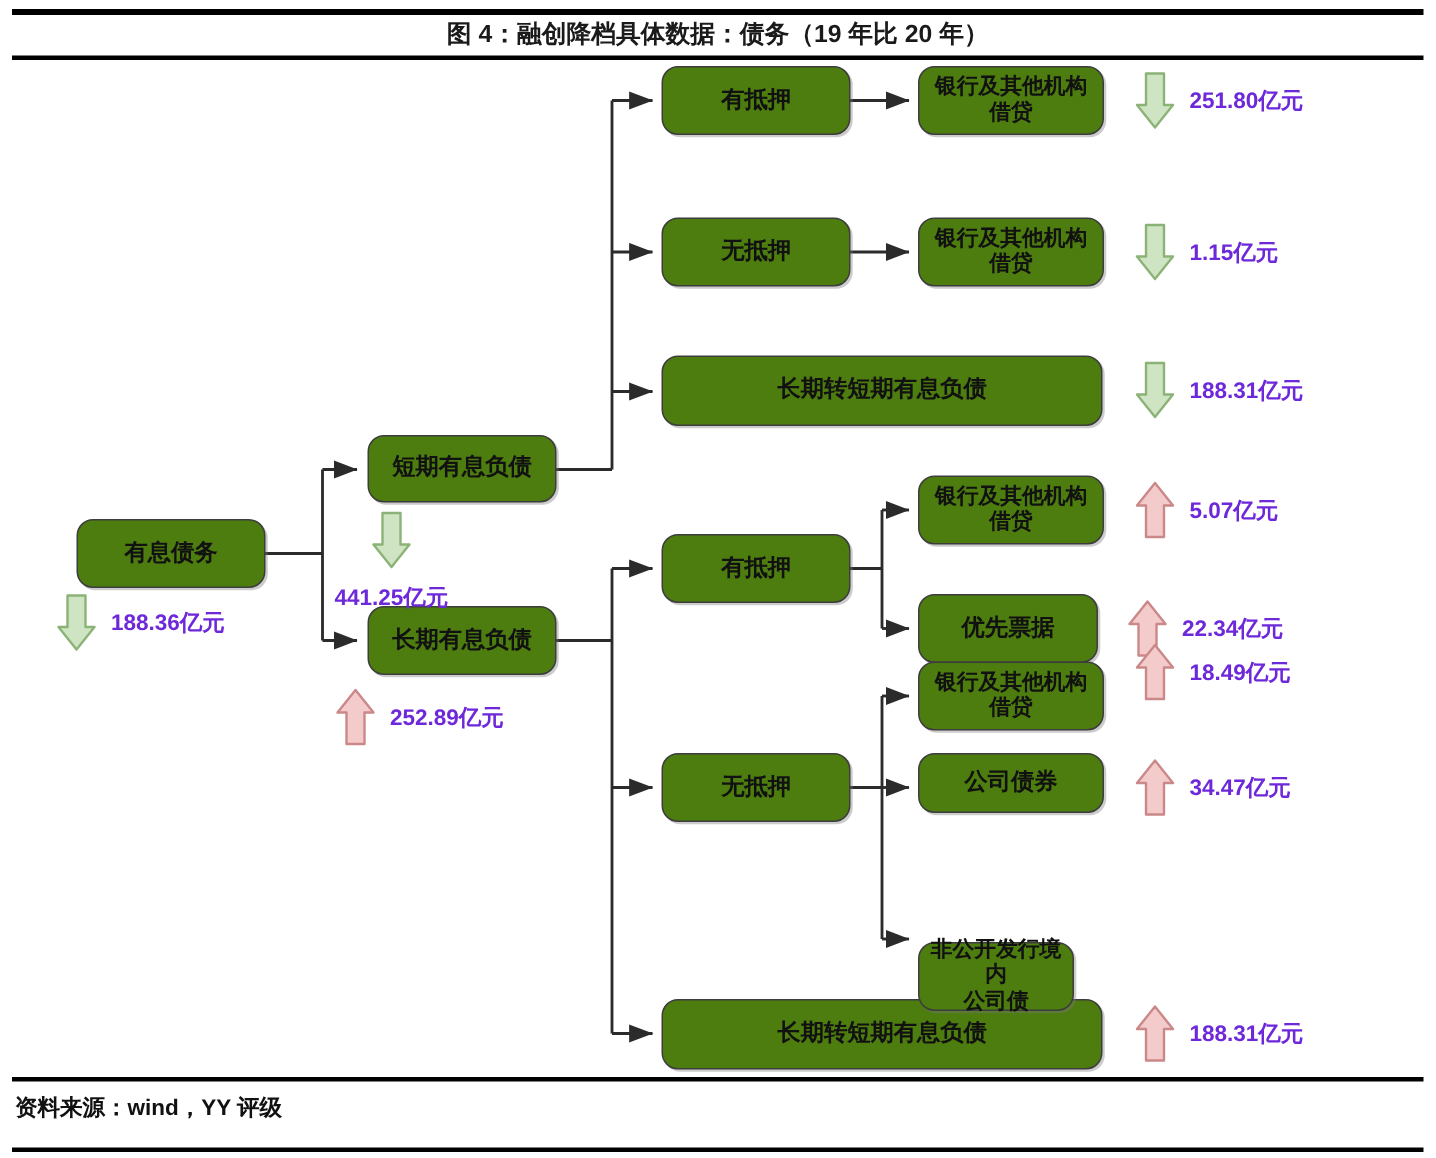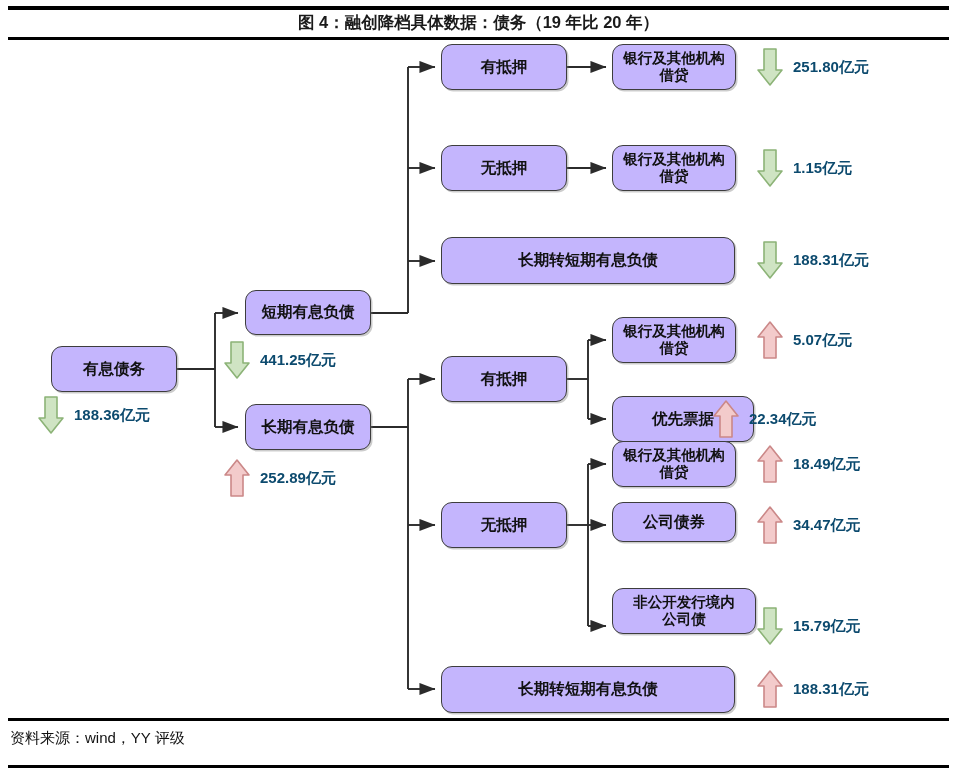--- a/index.html
+++ b/index.html
@@ -43,21 +43,21 @@
     font-weight: bold;
     letter-spacing: 0px;
     white-space: nowrap;
   }
 
   .source-note {
     position: absolute;
     left: 10px;
     top: 729px;
     font-size: 15px;
-    font-weight: normal;
+    font-weight: bold;
     color: #111111;
     white-space: nowrap;
   }
 
   
   #canvas {
     position: absolute;
     left: 0;
     top: 40px;
     width: 957px;
@@ -70,21 +70,21 @@
     width: 957px;
     height: 678px;
   }
 
   
   .node {
     position: absolute;
     box-sizing: border-box;
     border: 1.6px solid #3d3d3d;
     border-radius: 11px;
-    background: #c4b5fd;
+    background: #4d7c0f;
     display: flex;
     align-items: center;
     justify-content: center;
     text-align: center;
     font-size: 15.5px;
     font-weight: bold;
     color: #111111;
     line-height: 1.18;
     box-shadow: 1.5px 1.5px 0px rgba(120,120,120,0.38);
     padding: 0 3px;
@@ -101,21 +101,21 @@
   }
   .arrow-glyph {
     width: 28px;
     height: 40px;
     display: block;
     flex: 0 0 auto;
   }
   .delta-value {
     font-size: 15px;
     font-weight: bold;
-    color: #0c4a6e;
+    color: #6d28d9;
     white-space: nowrap;
   }
 </style>
 </head>
 <body>
 
 <div id="root">
 
   <div class="rule rule-top"></div>
   <div class="fig-title">图 4：融创降档具体数据：债务（19 年比 20 年）</div>
@@ -197,46 +197,46 @@
 
     <div class="node" style="left:441px; top:626px; width:294px; height:47px;">长期转短期有息负债</div>
 
     <div class="node two-line" style="left:612px; top:277px; width:124px; height:46px;">
       <span>
         <span class="nl">银行及其他机构</span>
         <span class="nl">借贷</span>
       </span>
     </div>
 
-    <div class="node" style="left:612px; top:356px; width:142px; height:46px;">优先票据</div>
+    <div class="node" style="left:612px; top:356px; width:120px; height:46px;">优先票据</div>
 
     <div class="node two-line" style="left:612px; top:401px; width:124px; height:46px;">
       <span>
         <span class="nl">银行及其他机构</span>
         <span class="nl">借贷</span>
       </span>
     </div>
 
     <div class="node" style="left:612px; top:462px; width:124px; height:40px;">公司债券</div>
 
-    <div class="node two-line" style="left:612px; top:548px; width:144px; height:46px;">
+    <div class="node two-line" style="left:612px; top:588px; width:104px; height:46px;">
       <span>
         <span class="nl">非公开发行境内</span>
         <span class="nl">公司债</span>
       </span>
     </div>
 
     <div class="delta" style="left:37px; top:355px;">
       <span class="arrow-glyph"><svg viewBox="0 0 28 40" width="28" height="40">
             <path d="M8,2 L20,2 L20,23 L26,23 L14,38 L2,23 L8,23 Z" fill="#cfe4c3" stroke="#8cb377" stroke-width="1.6" stroke-linejoin="round"></path>
           </svg></span>
       <span class="delta-value">188.36亿元</span>
     </div>
 
-    <div class="delta" style="left:223px; top:300px;">
+    <div class="delta" style="left:223px; top:300px;flex-direction:column;">
       <span class="arrow-glyph"><svg viewBox="0 0 28 40" width="28" height="40">
             <path d="M8,2 L20,2 L20,23 L26,23 L14,38 L2,23 L8,23 Z" fill="#cfe4c3" stroke="#8cb377" stroke-width="1.6" stroke-linejoin="round"></path>
           </svg></span>
       <span class="delta-value">441.25亿元</span>
     </div>
 
     <div class="delta" style="left:223px; top:418px;">
       <span class="arrow-glyph"><svg viewBox="0 0 28 40" width="28" height="40">
             <path d="M14,2 L26,17 L20,17 L20,38 L8,38 L8,17 L2,17 Z" fill="#f3cbcb" stroke="#cb8888" stroke-width="1.6" stroke-linejoin="round"></path>
           </svg></span>
@@ -264,47 +264,41 @@
       <span class="delta-value">188.31亿元</span>
     </div>
 
     <div class="delta" style="left:756px; top:280px;">
       <span class="arrow-glyph"><svg viewBox="0 0 28 40" width="28" height="40">
             <path d="M14,2 L26,17 L20,17 L20,38 L8,38 L8,17 L2,17 Z" fill="#f3cbcb" stroke="#cb8888" stroke-width="1.6" stroke-linejoin="round"></path>
           </svg></span>
       <span class="delta-value">5.07亿元</span>
     </div>
 
-    <div class="delta" style="left:712px; top:359px;">
+    <div class="delta" style="left:751px; top:359px;">
       <span class="arrow-glyph"><svg viewBox="0 0 28 40" width="28" height="40">
             <path d="M14,2 L26,17 L20,17 L20,38 L8,38 L8,17 L2,17 Z" fill="#f3cbcb" stroke="#cb8888" stroke-width="1.6" stroke-linejoin="round"></path>
           </svg></span>
       <span class="delta-value">22.34亿元</span>
     </div>
 
-    <div class="delta" style="left:756px; top:404px;justify-content:space-between;">
+    <div class="delta" style="left:756px; top:388px;justify-content:space-between;">
       <span class="arrow-glyph"><svg viewBox="0 0 28 40" width="28" height="40">
             <path d="M14,2 L26,17 L20,17 L20,38 L8,38 L8,17 L2,17 Z" fill="#f3cbcb" stroke="#cb8888" stroke-width="1.6" stroke-linejoin="round"></path>
           </svg></span>
       <span class="delta-value">18.49亿元</span>
     </div>
 
     <div class="delta" style="left:756px; top:465px;">
       <span class="arrow-glyph"><svg viewBox="0 0 28 40" width="28" height="40">
             <path d="M14,2 L26,17 L20,17 L20,38 L8,38 L8,17 L2,17 Z" fill="#f3cbcb" stroke="#cb8888" stroke-width="1.6" stroke-linejoin="round"></path>
           </svg></span>
       <span class="delta-value">34.47亿元</span>
     </div>
 
-    <div class="delta" style="left:756px; top:566px;">
-      <span class="arrow-glyph"><svg viewBox="0 0 28 40" width="28" height="40">
-            <path d="M8,2 L20,2 L20,23 L26,23 L14,38 L2,23 L8,23 Z" fill="#cfe4c3" stroke="#8cb377" stroke-width="1.6" stroke-linejoin="round"></path>
-          </svg></span>
-      <span class="delta-value">15.79亿元</span>
-    </div>
 
     <div class="delta" style="left:756px; top:629px;">
       <span class="arrow-glyph"><svg viewBox="0 0 28 40" width="28" height="40">
             <path d="M14,2 L26,17 L20,17 L20,38 L8,38 L8,17 L2,17 Z" fill="#f3cbcb" stroke="#cb8888" stroke-width="1.6" stroke-linejoin="round"></path>
           </svg></span>
       <span class="delta-value">188.31亿元</span>
     </div>
 
   </div>
 

